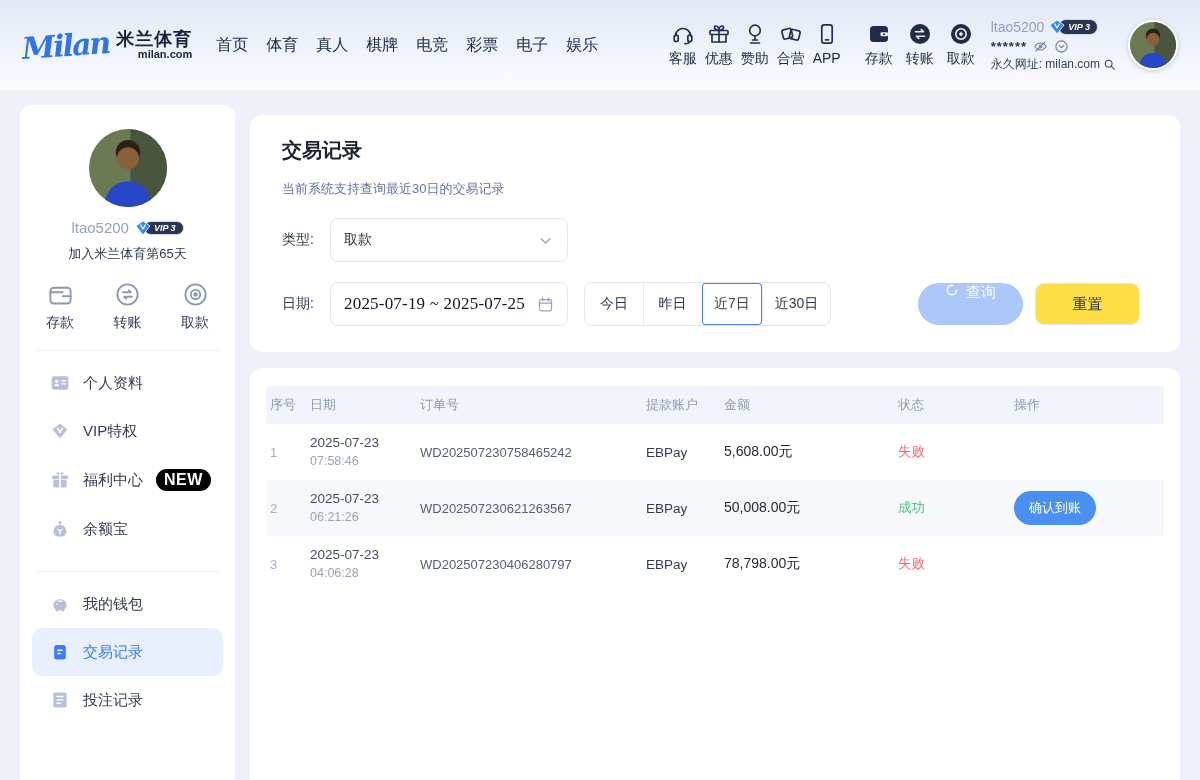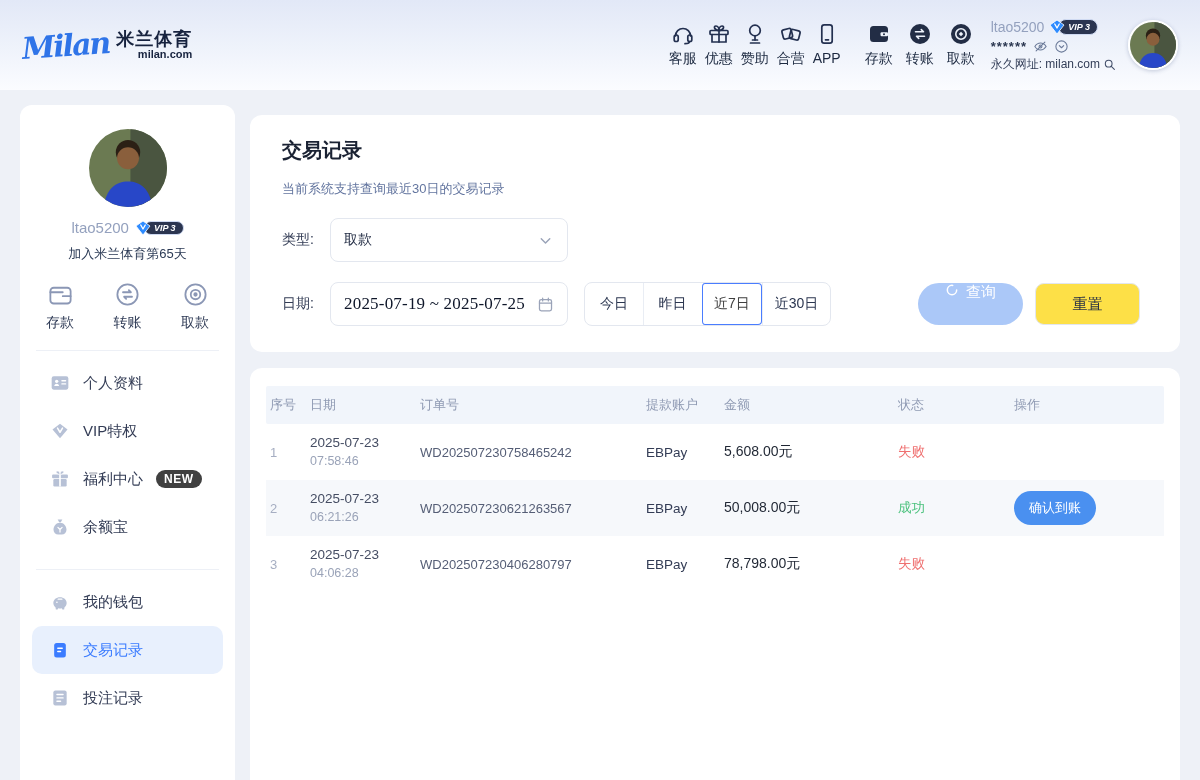--- a/index.html
+++ b/index.html
@@ -54,21 +54,21 @@
   .qa-item { display:flex; flex-direction:column; align-items:center; gap:6px; cursor:pointer; }
   .qa-item svg { width:27px; height:27px; color:#8b97b5; }
   .qa-item .lbl { font-size:14px; color:#2e3a55; }
   .side-divider { height:1px; background:#edf0f6; margin:18px 16px 8px; }
   .menu { }
   .menu-item { display:flex; align-items:center; gap:13px; margin:0 12px; padding:14px 6px 14px 18px;
                font-size:15px; color:#333c55; border-radius:10px; cursor:pointer; }
   .menu-item svg { width:20px; height:20px; color:#b7c1d6; flex:none; }
   .menu-item.active { background:#e8f0fd; color:#3b7cff; }
   .menu-item.active svg { color:#3b7cff; }
-  .new-badge { background:#404040; color:#fff; font-size:12px; font-weight:bold; padding:2px 8px;
+  .new-badge { background:#000000; color:#fff; font-size:16px; font-weight:bold; padding:2px 8px;
                border-radius:999px; letter-spacing:.5px; }
 
   
   .main { position:absolute; left:250px; top:115px; width:930px; }
   .card { background:#fff; border-radius:12px; }
   .filter-card { padding:22px 32px 26px; }
   .page-title { font-size:20px; font-weight:bold; color:#1a2233; }
   .page-subtitle { font-size:13px; color:#63759f; margin-top:16px; }
   .filter-row { display:flex; align-items:center; margin-top:20px; }
   .filter-label { font-size:14px; color:#333c55; width:48px; flex:none; }
@@ -117,20 +117,30 @@
 
   <div class="topbar">
     <div class="logo">
       <span class="logo-script">Milan</span>
       <span class="logo-cn">
         <span class="cn">米兰体育</span>
         <span class="dom">milan.com</span>
       </span>
     </div>
 
+    <nav class="main-nav">
+      <span class="nav-item">首页</span>
+      <span class="nav-item">体育</span>
+      <span class="nav-item">真人</span>
+      <span class="nav-item">棋牌</span>
+      <span class="nav-item">电竞</span>
+      <span class="nav-item">彩票</span>
+      <span class="nav-item">电子</span>
+      <span class="nav-item">娱乐</span>
+    </nav>
 
     <div class="top-right">
       <div class="icon-group">
         <div class="icon-col">
           <svg viewBox="0 0 24 24" fill="none" stroke="currentColor" stroke-width="1.7" stroke-linecap="round">
             <path d="M4.5 14a7.5 7.5 0 0 1 15 0"></path>
             <rect x="3.2" y="13" width="4" height="6.5" rx="1.8"></rect>
             <rect x="16.8" y="13" width="4" height="6.5" rx="1.8"></rect>
             <path d="M18.5 19.5c0 1.6-2.2 2.2-4.5 2.2"></path>
           </svg>

